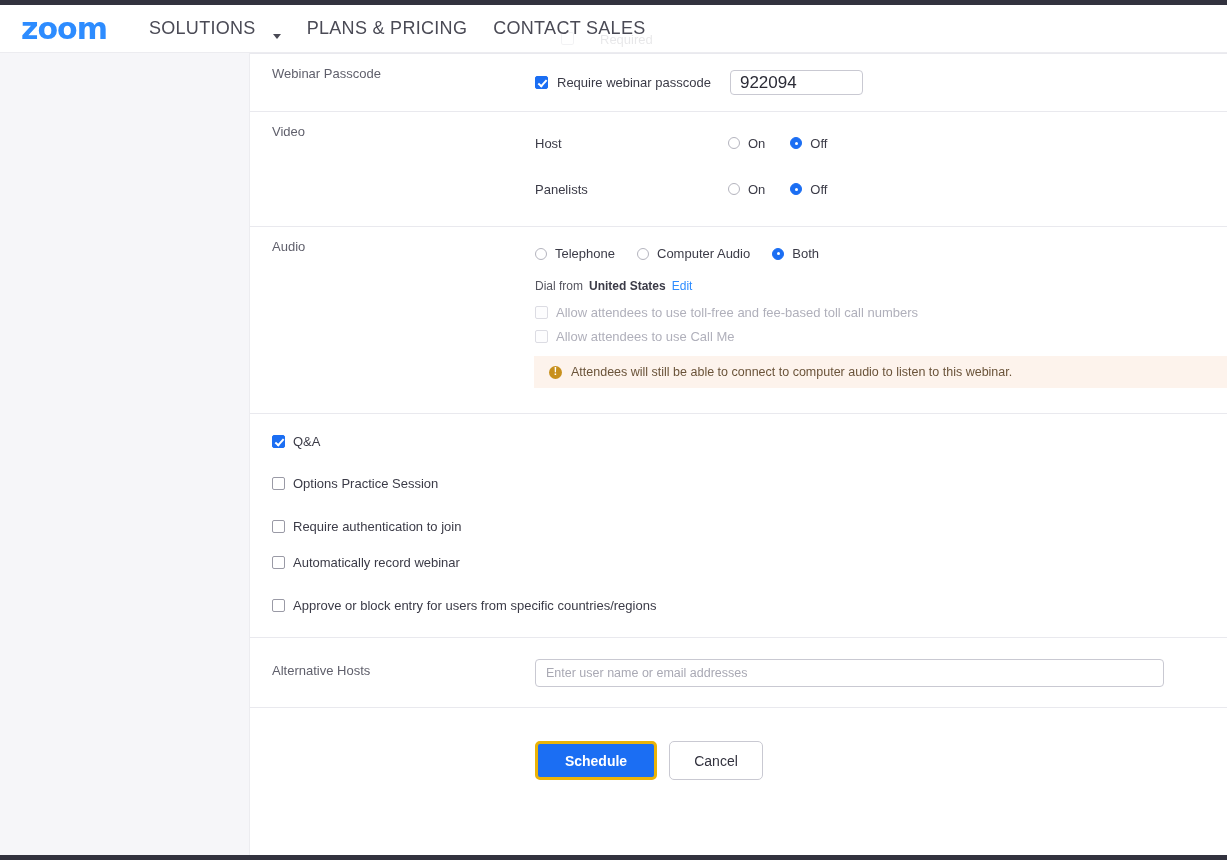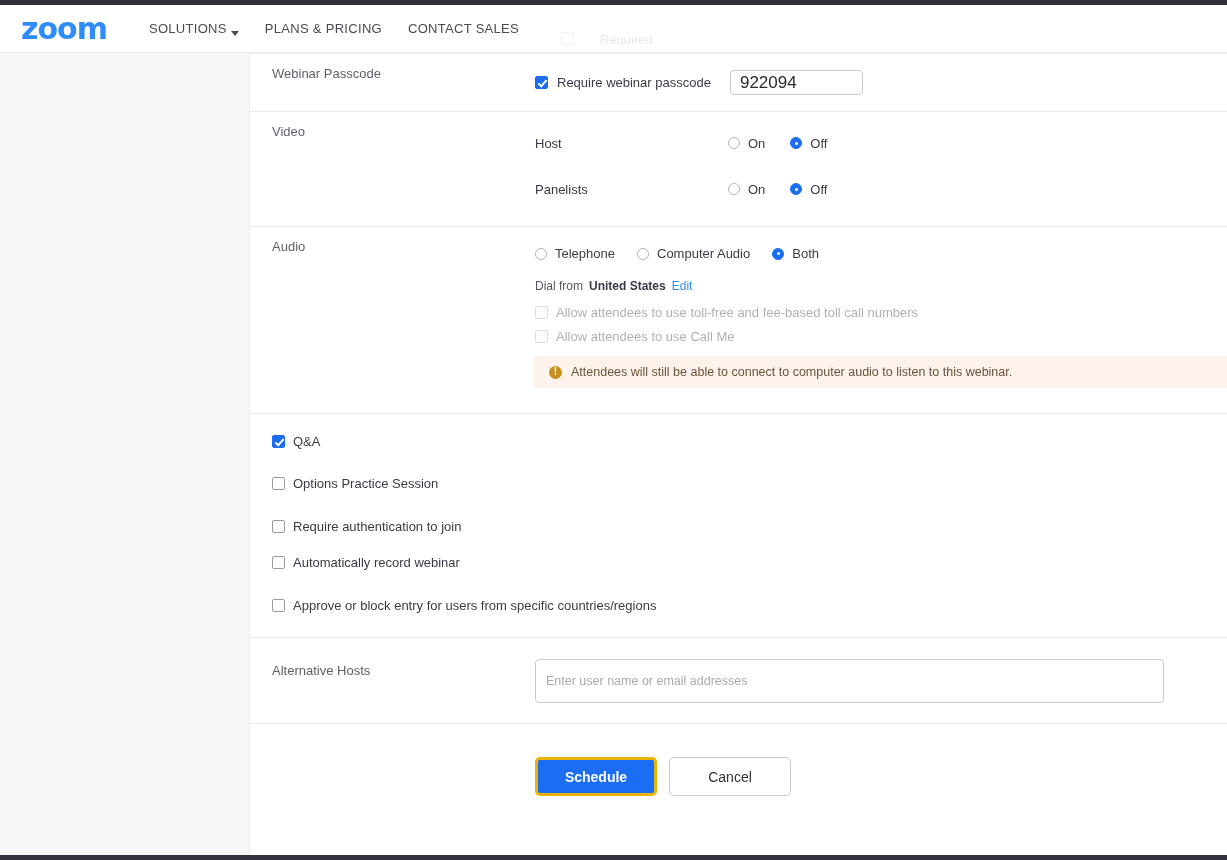--- a/index.html
+++ b/index.html
@@ -35,25 +35,25 @@
     font-size: 30px;
     font-weight: bold;
     letter-spacing: -1px;
     color: #2D8CFF;
     line-height: 1;
     font-family: "DejaVu Sans", sans-serif;
     user-select: none;
   }
   .nav { display: flex; align-items: center; margin-left: 42px; gap: 26px; }
   .nav-item {
-    font-size: 13px;
+    font-size: 18px;
     color: #4a4a55;
     letter-spacing: .3px;
     white-space: nowrap;
-    display: flex; align-items: flex-end; gap: 4px;
+    display: flex; align-items: flex-end; gap: 17px;
     cursor: pointer;
   }
   .caret {
     width: 0; height: 0;
     border-left: 4px solid transparent;
     border-right: 4px solid transparent;
     border-top: 5px solid #4a4a55;
     display: inline-block;
   }
 
@@ -186,41 +186,41 @@
   
   .wopts { display: flex; flex-direction: column; }
   .wopts .opt { margin-bottom: 28px; }
   .wopts .opt:first-child { margin-bottom: 27px; }
   .wopts .opt:nth-child(3) { margin-bottom: 21px; }
   .wopts .opt:nth-child(4) { margin-bottom: 28px; }
   .wopts .opt:last-child { margin-bottom: 0; }
 
   
   .althost-input {
-    width: 629px; height: 44px;
+    width: 629px; height: 28px;
     border: 1px solid #c9c9d2; border-radius: 4px;
     padding: 0 10px; font-size: 12.5px; color: #2b2b36;
     font-family: "Liberation Sans", sans-serif;
     background: #fff; outline: none;
   }
   .althost-input::placeholder { color: #a9a9b4; }
 
   
   .actions { display: flex; align-items: center; gap: 12px; padding: 33px 0 20px 0; }
   .btn {
     height: 39px; border-radius: 5px; font-size: 14px;
     display: flex; align-items: center; justify-content: center;
     cursor: pointer; font-family: "Liberation Sans", sans-serif;
   }
   .btn-primary {
     width: 122px; background: #1b6ef3; color: #fff; border: 3px solid #eab308;
     font-weight: bold;
   }
   .btn-secondary {
-    width: 122px; background: #fff; color: #32323e; border: 1px solid #c9c9d2;
+    width: 94px; background: #fff; color: #32323e; border: 1px solid #c9c9d2;
   }
 </style>
 </head>
 <body>
 
 <div class="page">
 
   <div class="chrome-top"></div>
 
   <div class="header">

